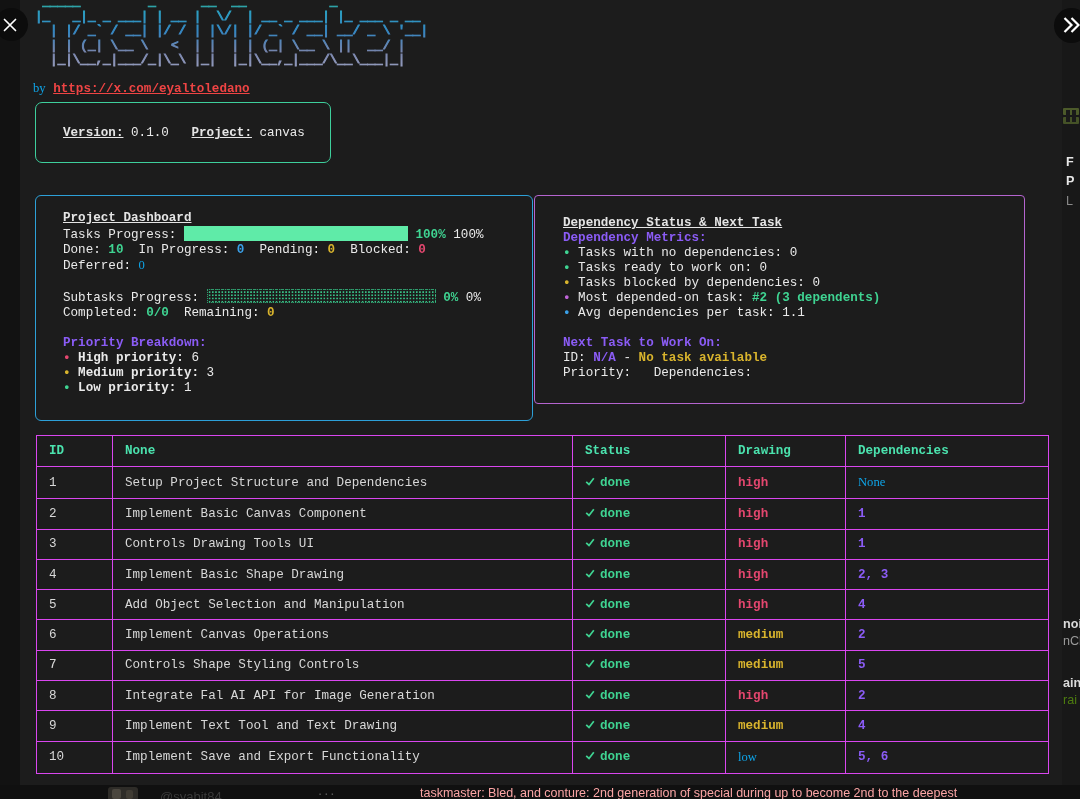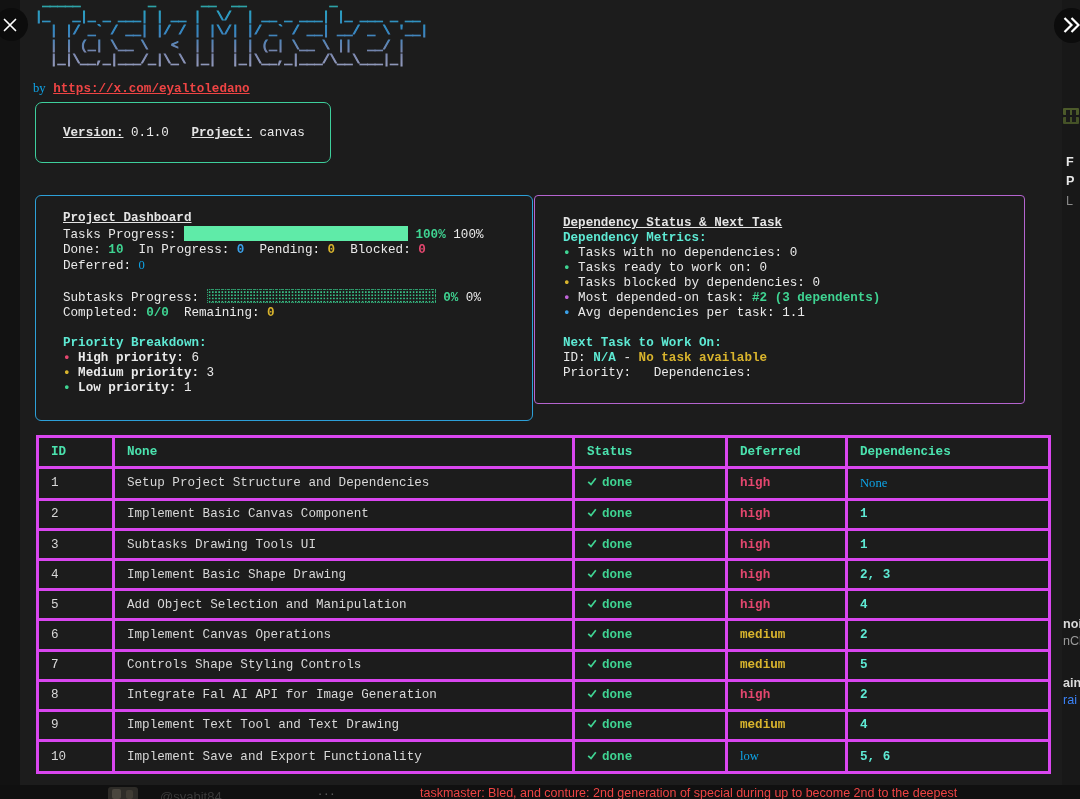--- a/index.html
+++ b/index.html
@@ -14,32 +14,32 @@
   .vbox { position:absolute; left:15px; top:102px; width:296px; height:61px; white-space:pre;
           border:1px solid #3ecf9c; border-radius:7px; padding:23px 0 0 27px; }
   .b { font-weight:bold; }
   .w { color:#eaeaea; }
   .bw { color:#e5e5e5; font-weight:bold;text-decoration:underline; }
   .dash { position:absolute; left:15px; top:195px; width:498px; height:226px; white-space:pre;
           border:1px solid #2da0d8; border-radius:6px; padding:15px 0 0 27px; line-height:15px; }
   .dep  { position:absolute; left:514px; top:195px; width:491px; height:209px; white-space:pre;
           border:1px solid #b564cf; border-radius:4px; padding:20px 0 0 28px; line-height:15px; }
   .grn { color:#3fd492; font-weight:bold; }
-  .bgrn { color:#5eead4; font-weight:bold; }
+  .bgrn { color:#8b5cf6; font-weight:bold; }
   .yel { color:#d9b42d; font-weight:bold; }
   .blu { color:#3aa0e8; font-weight:bold; }
   .red { color:#e5476f; font-weight:bold; }
   .mag { color:#c065d8; font-weight:bold; }
   .bar1 { display:inline-block; width:224px; height:15px; background:#5feba8; vertical-align:-3px; }
   .bar2 { display:inline-block; width:229px; height:14px; vertical-align:-2.5px;
           background-image:radial-gradient(circle, #37c287 0.8px, transparent 1px);
           background-size:3.2px 3.2px; background-position:0 0.5px; border:1px dotted #2f9e6e;}
   table { position:absolute; left:16px; top:435px; width:1012px; height:339px;
           border-collapse:collapse; table-layout:fixed; font-size:12.6px; }
-  td, th { border:3px solid #d946ef; padding:0 0 0 12px; text-align:left; vertical-align:middle;
+  td, th { border:1px solid #d946ef; padding:0 0 0 12px; text-align:left; vertical-align:middle;
            font-weight:normal; overflow:hidden; white-space:nowrap; }
   th { color:#4be3ae; font-weight:bold; height:31px; }
   .circle { position:absolute; border-radius:50%; background:#0c0c0c; }
   .frag { position:absolute; font-family:"Liberation Sans",sans-serif; }
 </style>
 </head>
 <body>
 <div class="rightstrip"></div>
 <div class="modal">
 <svg style="position:absolute; left:0; top:0;" width="480" height="75">
@@ -73,21 +73,21 @@
         <col style="width:460px">
         <col style="width:153px">
         <col style="width:120px">
         <col style="width:203px">
       </colgroup>
 <tbody>
         <tr>
           <th>ID</th>
           <th>None</th>
           <th>Status</th>
-          <th>Deferred</th>
+          <th>Drawing</th>
           <th>Dependencies</th>
         </tr>
 <tr>
           <td>1</td>
           <td>Setup Project Structure and Dependencies</td>
           <td class="grn"><svg width="10" height="10" style="margin-right:5px">
               <path d="M1.2 5.8 L4 8.4 L8.8 2.2" stroke="#3fd492" stroke-width="1.7" fill="none"></path>
             </svg>done</td>
           <td class="red">high</td>
           <td class="gray">None</td>
@@ -96,21 +96,21 @@
           <td>2</td>
           <td>Implement Basic Canvas Component</td>
           <td class="grn"><svg width="10" height="10" style="margin-right:5px">
               <path d="M1.2 5.8 L4 8.4 L8.8 2.2" stroke="#3fd492" stroke-width="1.7" fill="none"></path>
             </svg>done</td>
           <td class="red">high</td>
           <td class="bgrn">1</td>
         </tr>
 <tr>
           <td>3</td>
-          <td>Subtasks Drawing Tools UI</td>
+          <td>Controls Drawing Tools UI</td>
           <td class="grn"><svg width="10" height="10" style="margin-right:5px">
               <path d="M1.2 5.8 L4 8.4 L8.8 2.2" stroke="#3fd492" stroke-width="1.7" fill="none"></path>
             </svg>done</td>
           <td class="red">high</td>
           <td class="bgrn">1</td>
         </tr>
 <tr>
           <td>4</td>
           <td>Implement Basic Shape Drawing</td>
           <td class="grn"><svg width="10" height="10" style="margin-right:5px">
@@ -192,22 +192,22 @@
     <rect x="0" y="10" width="16" height="7" rx="1" fill="#455227"></rect>
     <rect x="3" y="3" width="4" height="12" fill="#1a1a1a"></rect>
     <rect x="9" y="3" width="4" height="12" fill="#1a1a1a"></rect>
   </svg>
 <div class="frag" style="left:1066px; top:155px; color:#e8e8e8; font-weight:bold;">F</div>
 <div class="frag" style="left:1066px; top:174px; color:#e8e8e8; font-weight:bold;">P</div>
 <div class="frag" style="left:1066px; top:194px; color:#8a8a8a;">L</div>
 <div class="frag" style="left:1063px; top:617px; color:#dadada; font-weight:bold;">noi</div>
 <div class="frag" style="left:1063px; top:634px; color:#9a9a9a;">nCl</div>
 <div class="frag" style="left:1063px; top:676px; color:#dadada; font-weight:bold;">ain</div>
-<div class="frag" style="left:1063px; top:693px; color:#3b82f6;">rai</div>
+<div class="frag" style="left:1063px; top:693px; color:#4d7c0f;">rai</div>
 
 <div style="position:absolute; left:0; top:785px; width:1080px; height:14px; background:#101010;"></div>
 <div style="position:absolute; left:108px; top:787px; width:30px; height:12px; background:#2e2c28; border-radius:3px 3px 0 0;"></div>
 <div style="position:absolute; left:112px; top:789px; width:9px; height:10px; background:#4a463e; border-radius:2px;"></div>
 <div style="position:absolute; left:126px; top:790px; width:7px; height:9px; background:#403c34; border-radius:2px;"></div>
 <div class="frag" style="left:160px; top:789px; color:#3a3a3a; font-size:13px;">@syabit84</div>
 <div class="frag" style="left:318px; top:781px; color:#555555; font-size:15px; letter-spacing:2px;">...</div>
-<div class="frag" style="left:420px; top:786px; color:#ef4444; font-size:12.5px;">taskmaster: Bled, and conture: 2nd generation of special during up to become 2nd to the deepest</div>
+<div class="frag" style="left:420px; top:786px; color:#fca5a5; font-size:12.5px;">taskmaster: Bled, and conture: 2nd generation of special during up to become 2nd to the deepest</div>
 <div class="frag" style="left:420px; top:797px; color:#2f2f2f; font-size:12.5px;">and capture Breastfeeding hands linked to the profound</div>
 
 </body></html>

